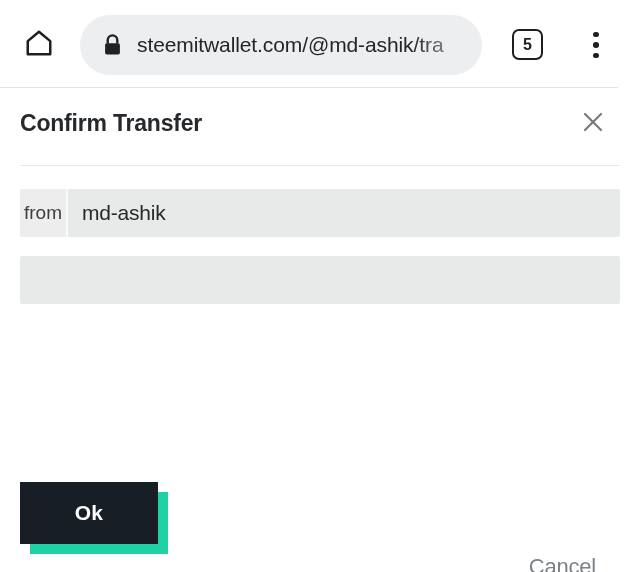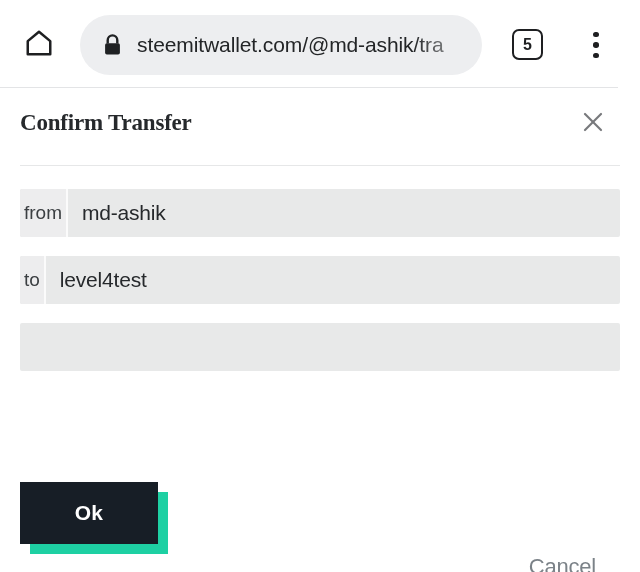--- a/index.html
+++ b/index.html
@@ -90,21 +90,21 @@
   #dialog {
     position: absolute;
     left: 0; top: 88px;
     width: 640px;
     height: 484px;
     background: #ffffff;
   }
   #dialog-header {
     position: absolute;
     left: 0; top: 0;
-    width: 640px; height: 77px; font-family: Liberation Serif, serif;
+    width: 640px; height: 77px;
   }
   #dialog-title {
     position: absolute;
     left: 20px; top: 22px;
     font-size: 23px;
     font-weight: bold;
     color: #26292c;
     letter-spacing: -0.2px;
   }
   #close-button {
@@ -257,24 +257,20 @@
   </div>
   <div id="header-divider"></div>
 
   <div id="fields">
 
     <div class="field-row">
       <div class="field-label">from</div>
       <div class="field-value">md-ashik</div>
     </div>
 
-    <div class="field-row">
-      <div class="field-label">to</div>
-      <div class="field-value">level4test</div>
-    </div>
 
     <div class="field-row">
     </div>
 
 
   </div>
 
   <div id="dialog-footer">
     <div id="ok-button-wrap">
       <div id="ok-button-shadow"></div>

